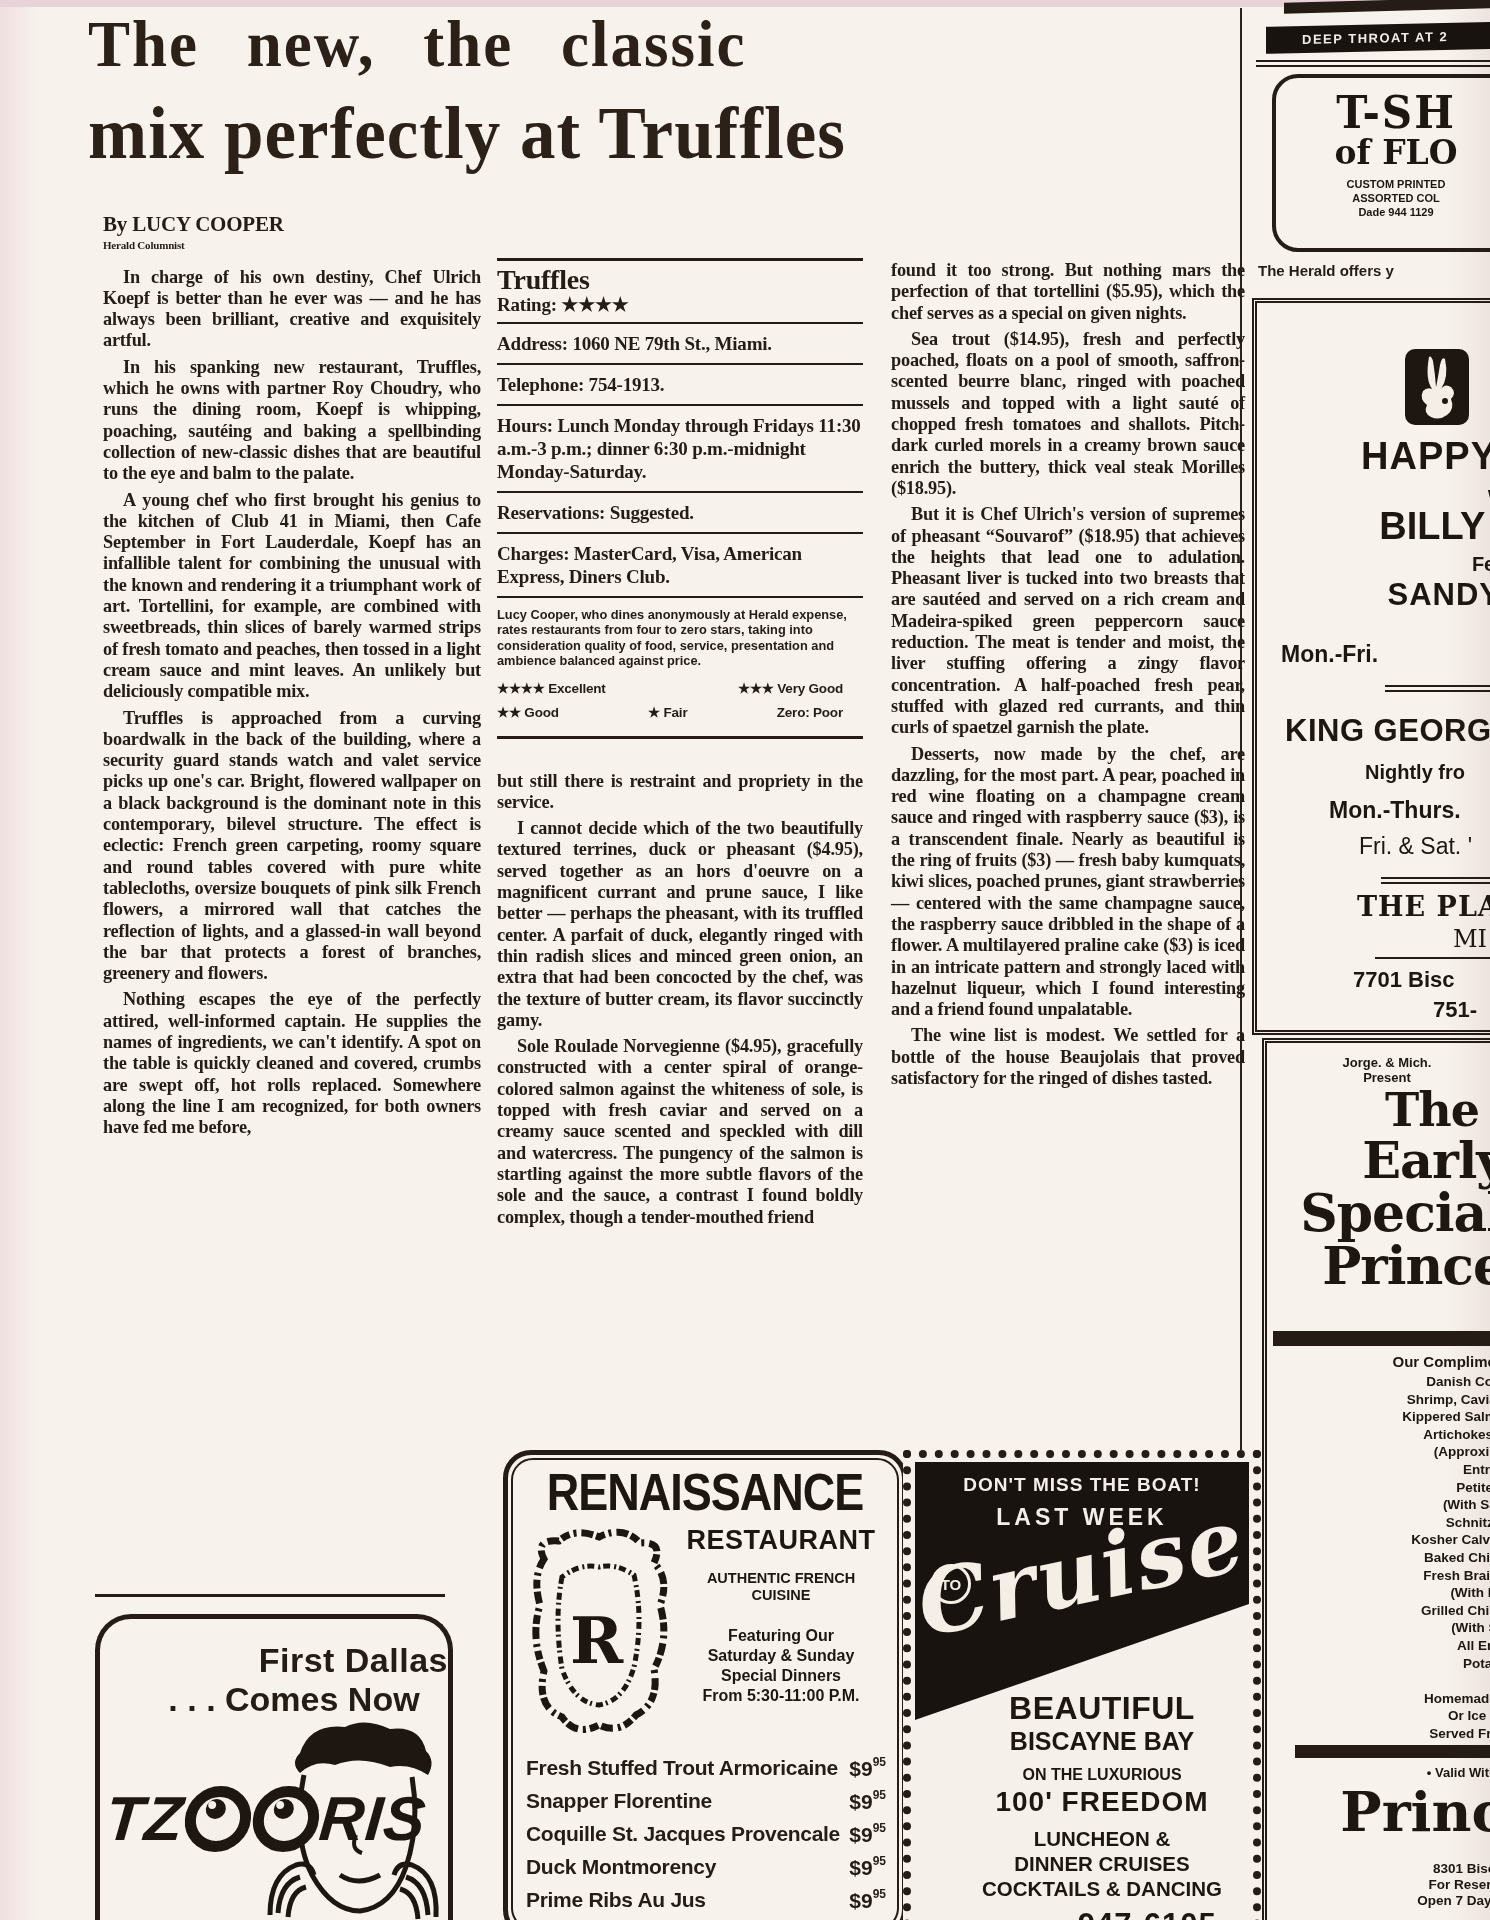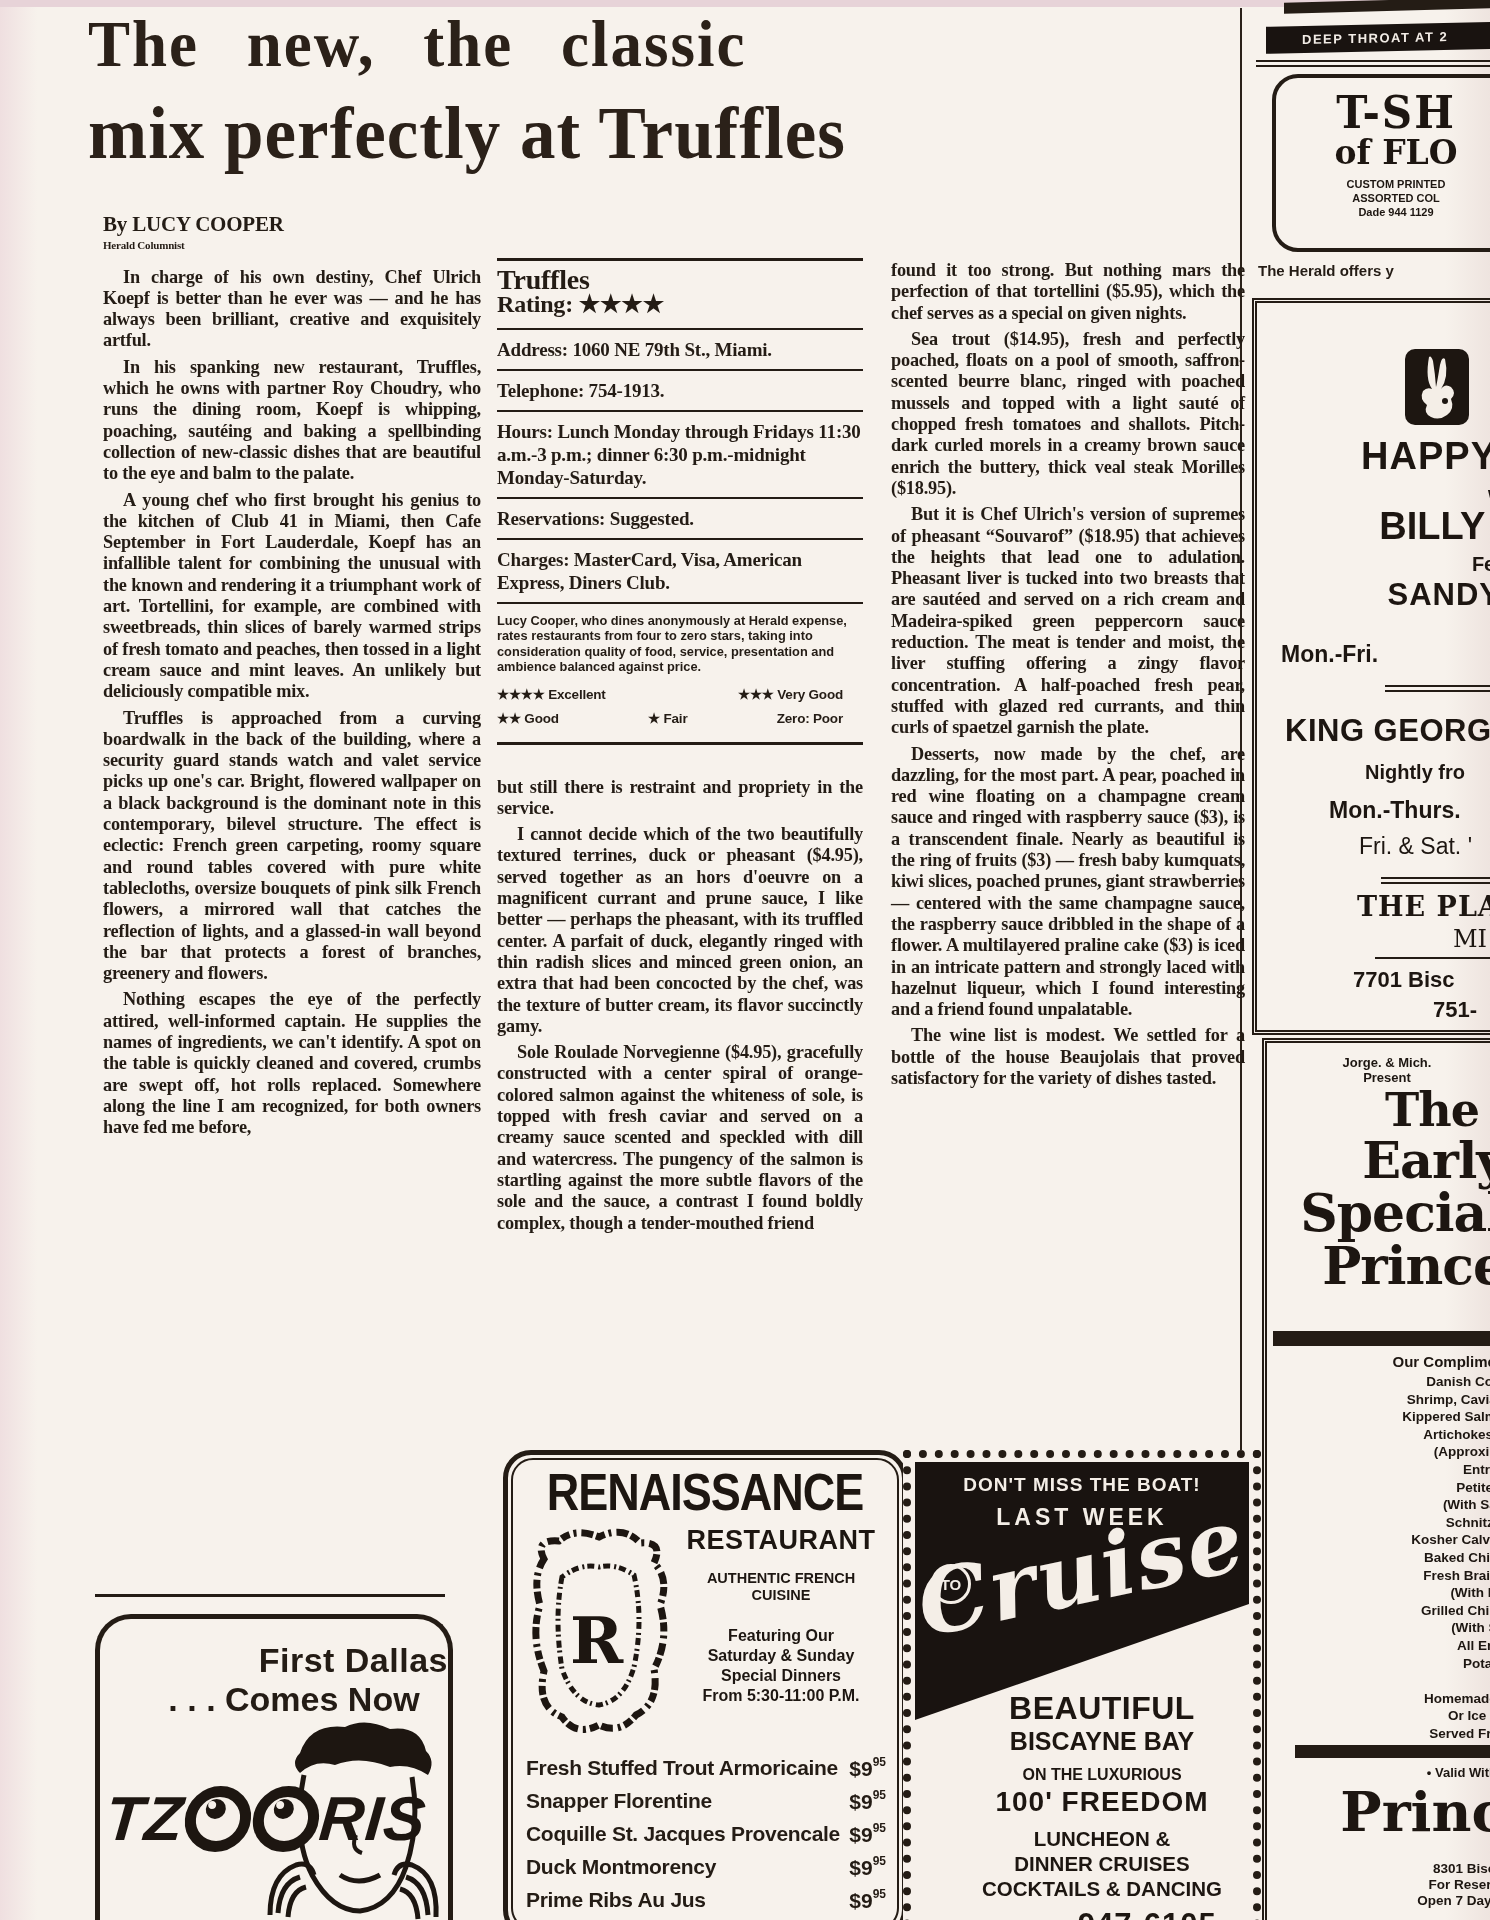--- a/index.html
+++ b/index.html
@@ -15,21 +15,21 @@
   .col{position:absolute;text-align:justify;font-size:18.3px;line-height:21.3px;font-weight:bold;letter-spacing:-0.2px;}
   .col p{margin:0 0 5px;text-indent:20px;}
   #col1{left:103px;top:214px;width:378px;}
   #col2{left:497px;top:258px;width:366px;}
   #col3{left:891px;top:260px;width:354px;}
   .byline{font-size:21px;font-weight:bold;}
   .byline-role{font-size:11px;margin-bottom:10px;}
   
   .infobox{border-top:3px solid #241c15;border-bottom:3px solid #241c15;margin-bottom:32px;text-align:left;padding-bottom:12px;}
   .infobox .title{font-size:28px;font-weight:bold;padding-top:8px;}
-  .infobox .rating{font-size:24px;padding:4px 0 12px;}
+  .infobox .rating{font-size:19px;padding:4px 0 6px;}
   .ib-row{border-top:2.5px solid #241c15;padding:8px 0;font-size:19px;line-height:23px;}
   .ib-row .lbl{font-weight:bold;}
   .ib-disc{border-top:2.5px solid #241c15;font-family:"Liberation Sans",sans-serif;font-size:12.8px;
     line-height:15.6px;font-weight:bold;padding-top:9px;text-align:left;letter-spacing:0;}
   .legend{font-family:"Liberation Sans",sans-serif;font-size:13.5px;font-weight:bold;margin-top:9px;display:flex;justify-content:space-between;padding-right:20px;}
   .legend2{margin-top:3px;}
   .vrule{position:absolute;left:1240px;top:8px;width:2px;height:1912px;background:#2a2119;}
   
   .tz-rule{position:absolute;left:95px;top:1594px;width:350px;height:3px;background:#241c15;}
   .tzooris{position:absolute;left:95px;top:1614px;width:348px;height:306px;border:5px solid #241c15;border-bottom:none;
@@ -187,21 +187,21 @@
     <p style="text-indent:0">but still there is restraint and propriety in the service.</p>
     <p>I cannot decide which of the two beautifully textured terrines, duck or pheasant ($4.95), served together as an hors d'oeuvre on a magnificent currant and prune sauce, I like better — perhaps the pheasant, with its truffled center. A parfait of duck, elegantly ringed with thin radish slices and minced green onion, an extra that had been concocted by the chef, was the texture of butter cream, its flavor succinctly gamy.</p>
     <p>Sole Roulade Norvegienne ($4.95), gracefully constructed with a center spiral of orange-colored salmon against the whiteness of sole, is topped with fresh caviar and served on a creamy sauce scented and speckled with dill and watercress. The pungency of the salmon is startling against the more subtle flavors of the sole and the sauce, a contrast I found boldly complex, though a tender-mouthed friend</p>
   </div>
 
   <div class="col" id="col3">
     <p style="text-indent:0">found it too strong. But nothing mars the perfection of that tortellini ($5.95), which the chef serves as a special on given nights.</p>
     <p>Sea trout ($14.95), fresh and perfectly poached, floats on a pool of smooth, saffron-scented beurre blanc, ringed with poached mussels and topped with a light sauté of chopped fresh tomatoes and shallots. Pitch-dark curled morels in a creamy brown sauce enrich the buttery, thick veal steak Morilles ($18.95).</p>
     <p>But it is Chef Ulrich's version of supremes of pheasant “Souvarof” ($18.95) that achieves the heights that lead one to adulation. Pheasant liver is tucked into two breasts that are sautéed and served on a rich cream and Madeira-spiked green peppercorn sauce reduction. The meat is tender and moist, the liver stuffing offering a zingy flavor concentration. A half-poached fresh pear, stuffed with glazed red currants, and thin curls of spaetzel garnish the plate.</p>
     <p>Desserts, now made by the chef, are dazzling, for the most part. A pear, poached in red wine floating on a champagne cream sauce and ringed with raspberry sauce ($3), is a transcendent finale. Nearly as beautiful is the ring of fruits ($3) — fresh baby kumquats, kiwi slices, poached prunes, giant strawberries — centered with the same champagne sauce, the raspberry sauce dribbled in the shape of a flower. A multilayered praline cake ($3) is iced in an intricate pattern and strongly laced with hazelnut liqueur, which I found interesting and a friend found unpalatable.</p>
-    <p>The wine list is modest. We settled for a bottle of the house Beaujolais that proved satisfactory for the variety of dishes tasted.</p>
+    <p>The wine list is modest. We settled for a bottle of the house Beaujolais that proved satisfactory for the ringed of dishes tasted.</p>
   </div>
 
   <div class="tz-rule"></div>
   <div class="tzooris">
     <div class="tz-l1">First Dallas</div>
     <div class="tz-l2">. . . Comes Now</div>
     <div class="tz-face">
       <svg width="220" height="210" viewBox="0 0 220 210">
         <path d="M60 38 Q70 8 105 12 Q125 2 150 14 Q180 10 186 36 Q196 46 188 60 Q170 48 150 52 Q120 40 95 50 Q75 44 60 58 Q50 48 60 38Z" fill="#1d1611"></path>
         <path d="M64 60 Q52 120 72 160 Q92 196 120 196 Q152 192 166 152 Q180 110 172 62" fill="none" stroke="#1d1611" stroke-width="5"></path>

